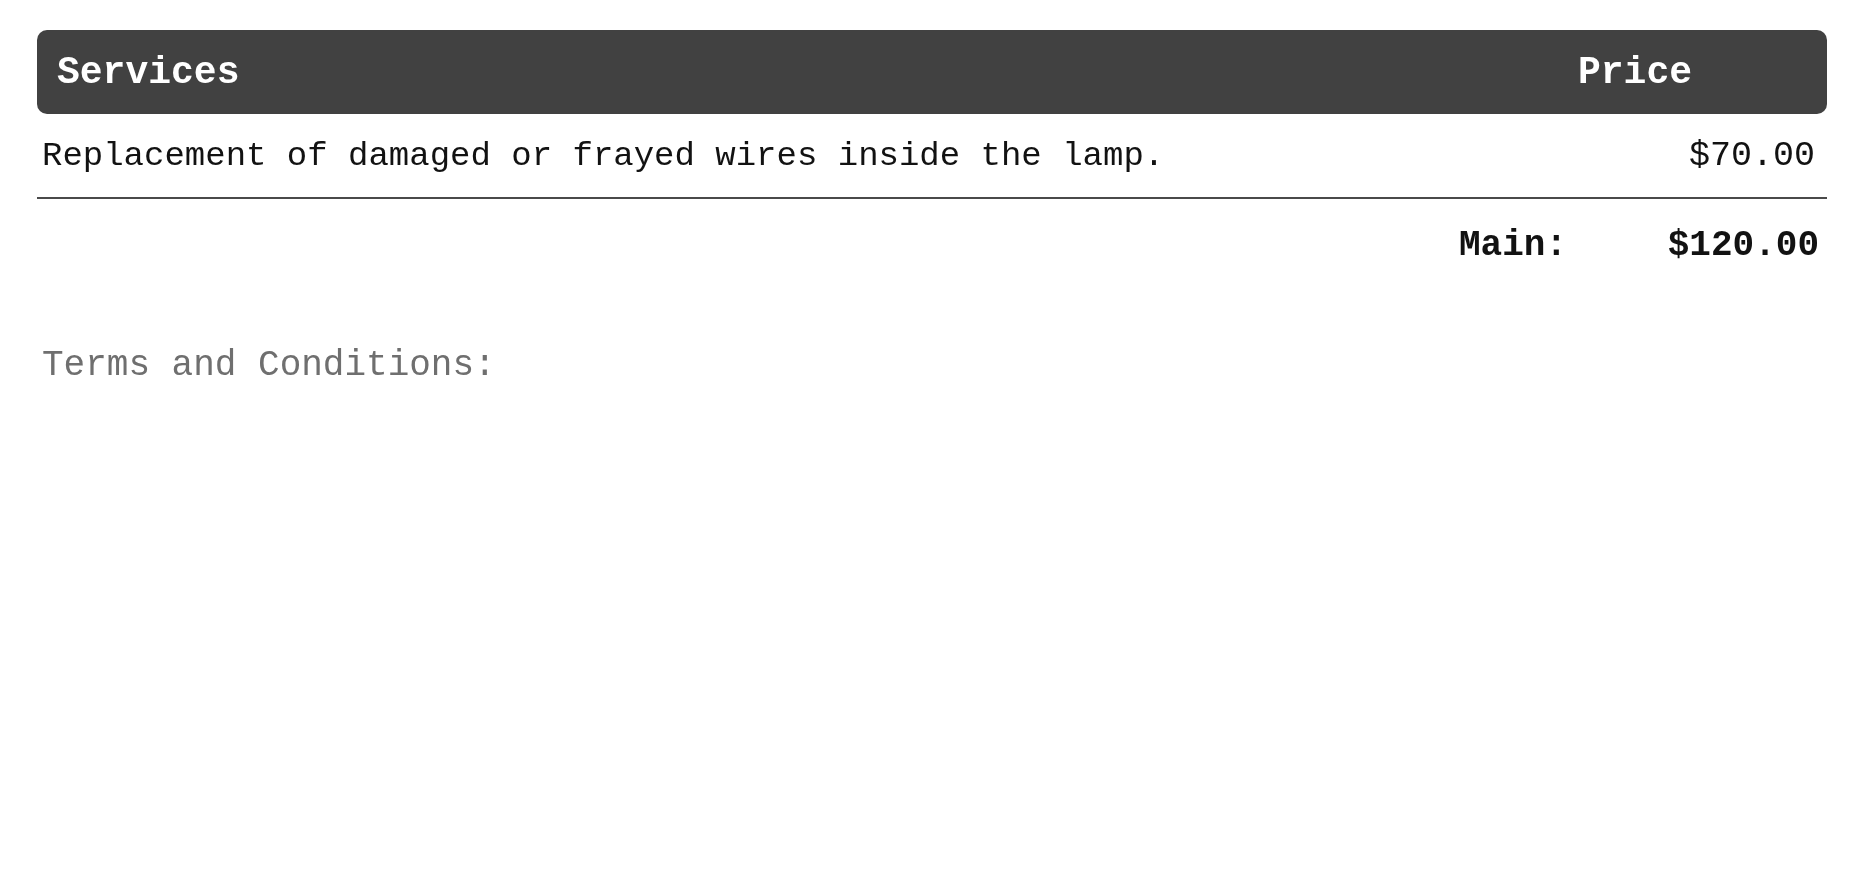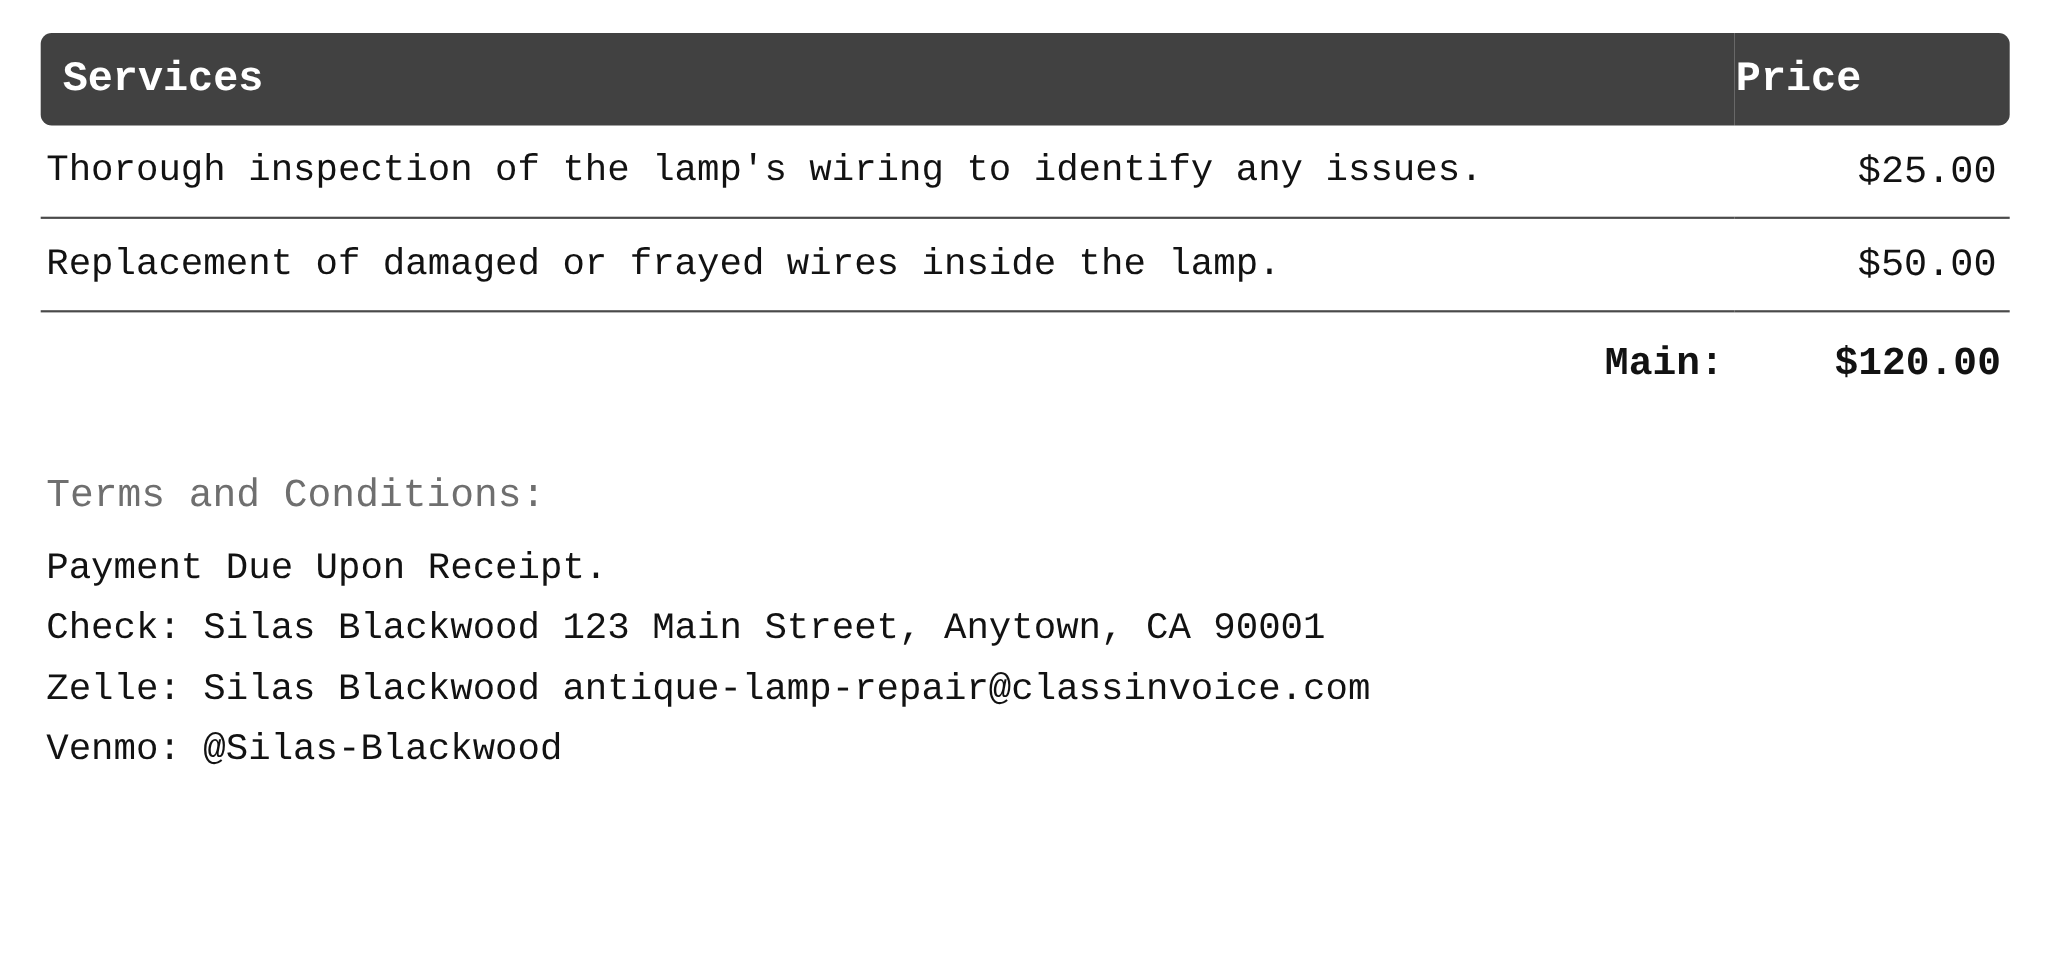--- a/index.html
+++ b/index.html
@@ -103,46 +103,33 @@
 <div class="page">
 
   <table class="invoice-table">
     <thead>
       <tr>
         <th class="col-services">Services</th>
         <th class="col-price">Price</th>
       </tr>
     </thead>
     <tbody>
-  <tr>
-    <td class="cell-service">Thorough inspection of the lamp's wiring to identify any issues.</td>
-    <td class="cell-price">$25.00</td>
-  </tr>
 
   <tr>
     <td class="cell-service">Replacement of damaged or frayed wires inside the lamp.</td>
-    <td class="cell-price">$50.00</td>
+    <td class="cell-price">$70.00</td>
   </tr>
 
 
 </tbody>
     <tfoot>
       <tr class="total-row">
         <td class="total-label">Main:</td>
         <td class="total-value">$120.00</td>
       </tr>
     </tfoot>
   </table>
 
   <div class="terms">
     <div class="terms-heading">Terms and Conditions:</div>
-    <div>
-  <div class="terms-line">Payment Due Upon Receipt.</div>
-
-  <div class="terms-line">Check: Silas Blackwood 123 Main Street, Anytown, CA 90001</div>
-
-  <div class="terms-line">Zelle: Silas Blackwood antique-lamp-repair@classinvoice.com</div>
-
-  <div class="terms-line">Venmo: @Silas-Blackwood</div>
-</div>
   </div>
 
 </div>
 
 </body></html>

